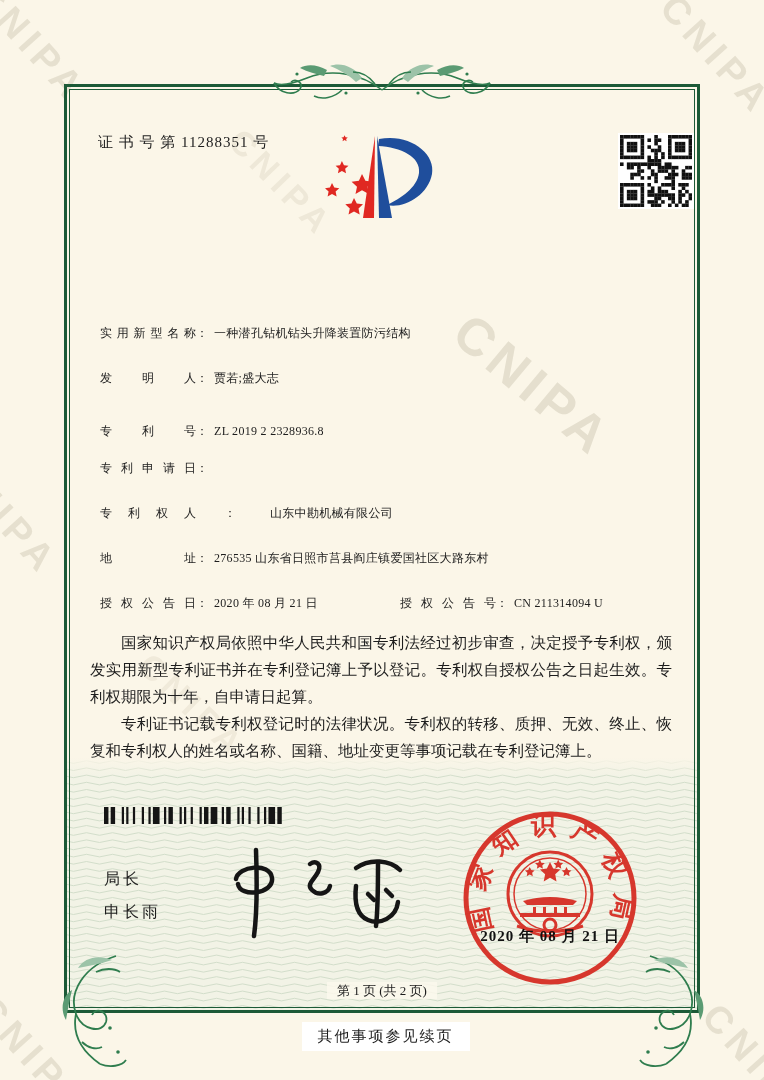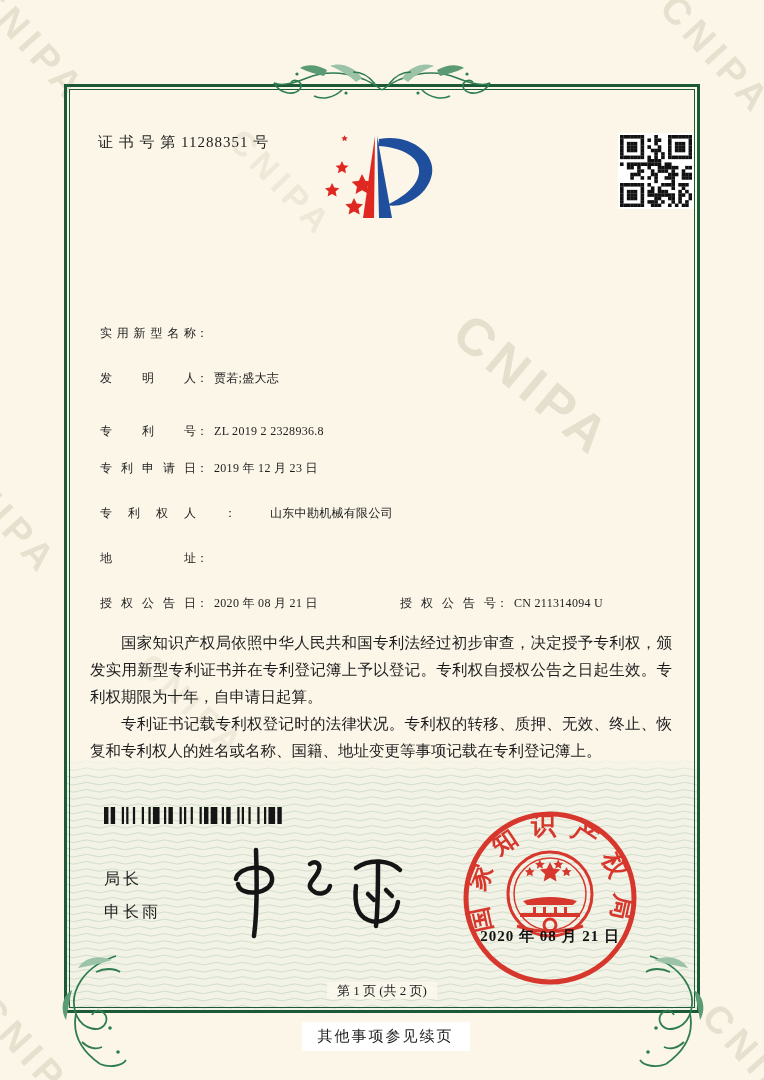--- a/index.html
+++ b/index.html
@@ -359,44 +359,45 @@
       <rect x="48.00" y="68.57" width="3.58" height="3.58" fill="#111"></rect>
       <rect x="54.86" y="68.57" width="3.58" height="3.58" fill="#111"></rect>
       <rect x="61.71" y="68.57" width="3.58" height="3.58" fill="#111"></rect>
       <rect x="65.14" y="68.57" width="3.58" height="3.58" fill="#111"></rect>
     </svg>
 
 
   <div class="frow" style="top:322px;">
     <span class="flabel">实用新型名称</span>
       <span class="fcolon">：</span>
+      <span class="fvalue">一种潜孔钻机钻头升降装置防污结构</span>
   </div>
   <div class="frow" style="top:367px;">
     <span class="flabel">发明人</span>
       <span class="fcolon">：</span>
       <span class="fvalue">贾若;盛大志</span>
   </div>
   <div class="frow" style="top:412px;margin-top:8px;">
     <span class="flabel">专利号</span>
       <span class="fcolon">：</span>
       <span class="fvalue">ZL 2019 2 2328936.8</span>
   </div>
   <div class="frow" style="top:457px;">
     <span class="flabel">专利申请日</span>
       <span class="fcolon">：</span>
-      <span class="fvalue">2019 年 12 月 23 日</span>
   </div>
   <div class="frow" style="top:502px;gap:28px;">
     <span class="flabel">专利权人</span>
       <span class="fcolon">：</span>
       <span class="fvalue">山东中勘机械有限公司</span>
   </div>
   <div class="frow" style="top:547px;">
     <span class="flabel">地址</span>
       <span class="fcolon">：</span>
+      <span class="fvalue">276535 山东省日照市莒县阎庄镇爱国社区大路东村</span>
   </div>
   <div class="frow" style="top:592px;">
     <span class="fgroup first">
       <span class="flabel">授权公告日</span>
         <span class="fcolon">：</span>
         <span class="fvalue">2020 年 08 月 21 日</span>
     </span>
     <span class="fgroup">
       <span class="flabel">授权公告号</span>
         <span class="fcolon">：</span>

